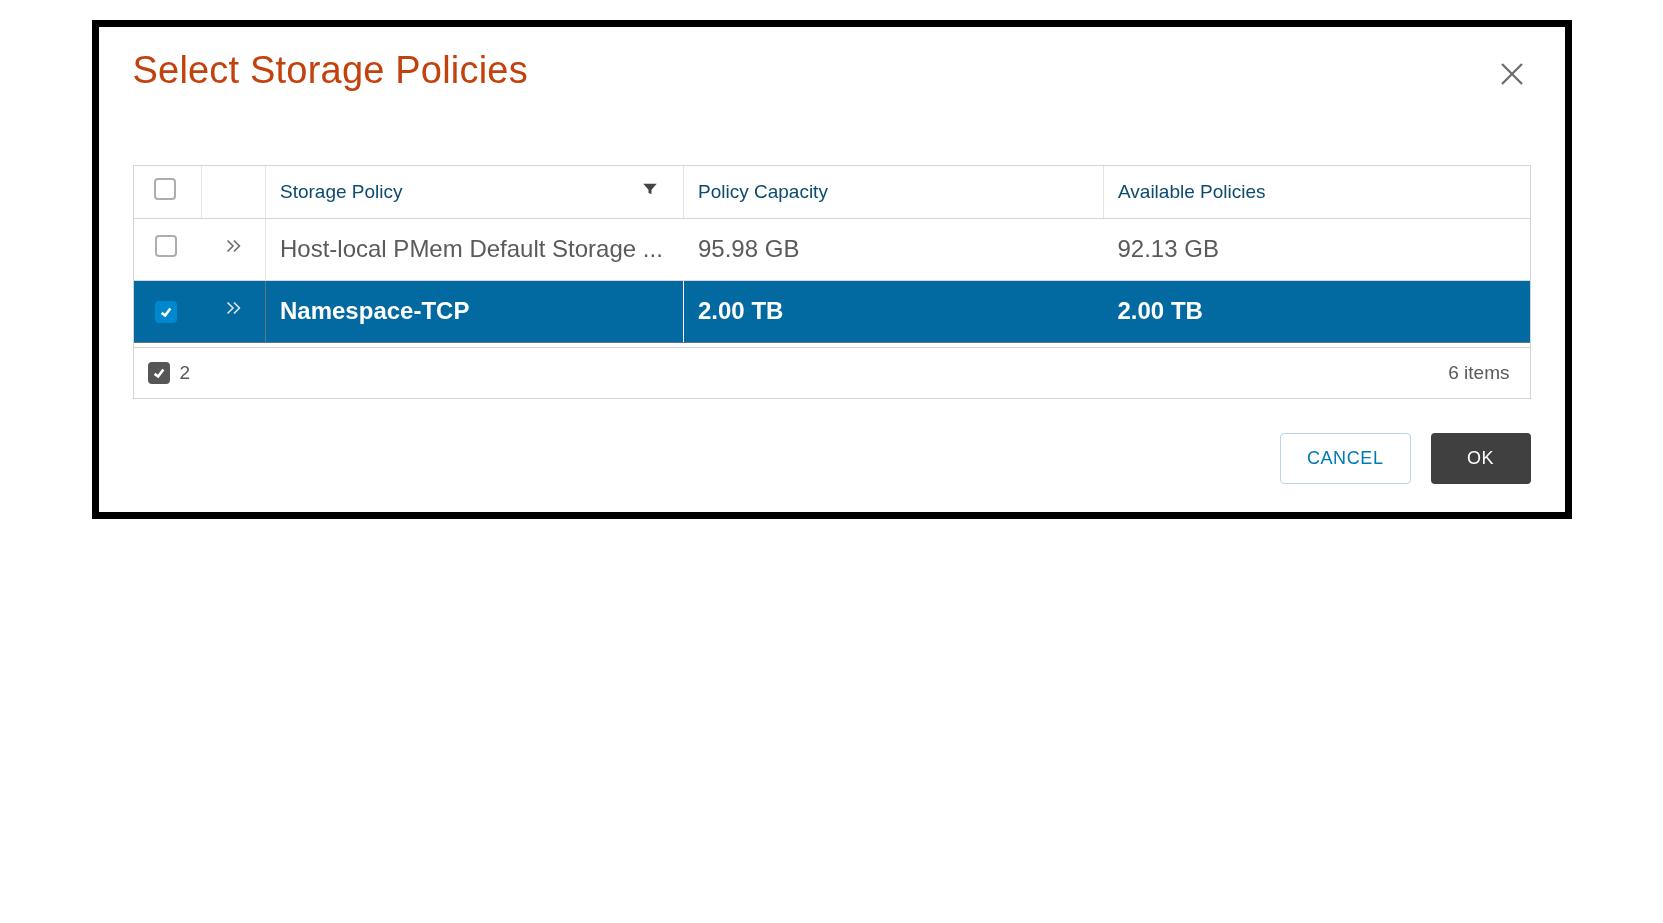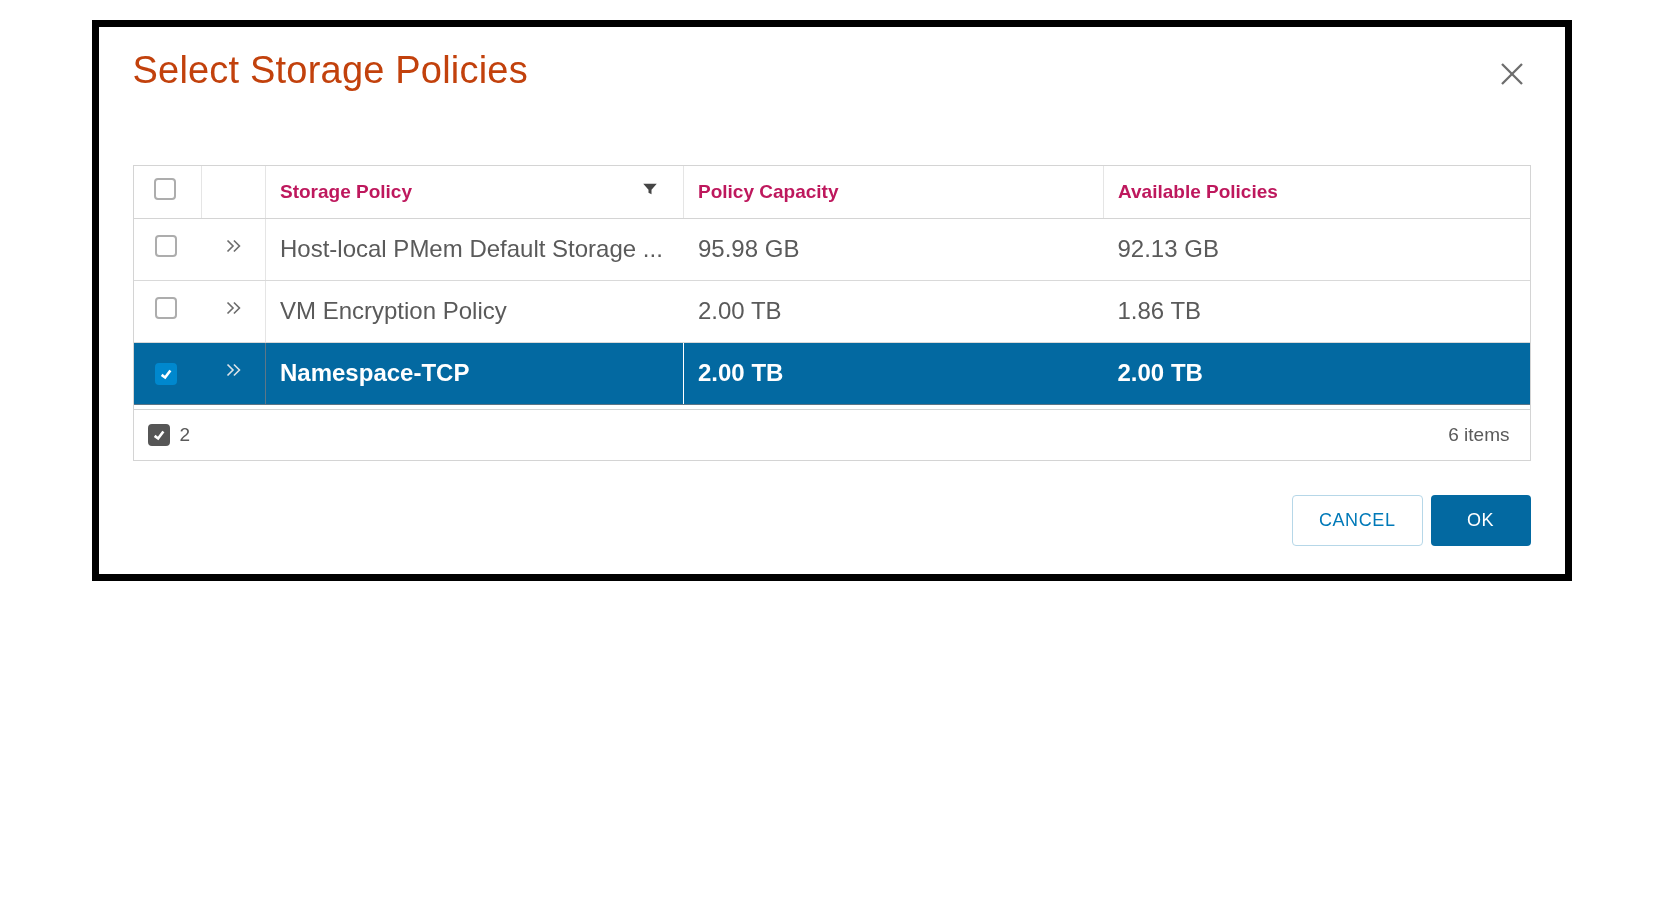--- a/index.html
+++ b/index.html
@@ -50,22 +50,22 @@
     table-layout: fixed;
   }
   col.col-check   { width: 68px; }
   col.col-expand  { width: 64px; }
   col.col-policy  { width: 418px; }
   col.col-total   { width: 420px; }
   col.col-avail   { } 
 
   thead th {
     font-size: 19px;
-    font-weight: 700;
-    color: #be185d;
+    font-weight: 400;
+    color: #0c4a6e;
     text-align: left;
     padding: 12px 14px 12px 14px;
     border-bottom: 1px solid #d4d4d4;
     border-right: 1px solid #e5e5e5;
     vertical-align: middle;
     height: 52px;
     white-space: nowrap;
   }
   thead th:last-child { border-right: none; }
   .th-policy-inner {
@@ -146,39 +146,39 @@
   }
   .table-footer .left {
     display: flex;
     align-items: center;
     gap: 10px;
   }
 
   .dialog-actions {
     display: flex;
     justify-content: flex-end;
-    gap: 8px;
+    gap: 20px;
     margin-top: 34px;
   }
   .btn {
     font-size: 18px;
     letter-spacing: 0.6px;
     padding: 14px 26px;
     border-radius: 4px;
     cursor: pointer;
     font-weight: 500;
     border: 1px solid transparent;
   }
   .btn-secondary {
     background: #ffffff;
     color: #0079b8;
     border: 1px solid #b6d7e8;
   }
   .btn-primary {
-    background: #0369a1;
+    background: #404040;
     color: #ffffff;
     min-width: 100px;
   }
 </style>
 </head>
 <body>
 
 <div class="outer-frame">
 
   <div class="dialog-header">
@@ -227,30 +227,20 @@
       <tbody id="table-body">
           <tr>
             <td class="cell-check"><span class="checkbox"></span></td>
             <td class="cell-expand"><span class="expand-icon"><svg viewBox="0 0 24 24">
                   <polyline points="6,6 12,12 6,18"></polyline>
                   <polyline points="13,6 19,12 13,18"></polyline>
                 </svg></span></td>
             <td>Host-local PMem Default Storage ...</td>
             <td class="cell-total">95.98 GB</td>
             <td>92.13 GB</td>
-          </tr>
-          <tr>
-            <td class="cell-check"><span class="checkbox"></span></td>
-            <td class="cell-expand"><span class="expand-icon"><svg viewBox="0 0 24 24">
-                  <polyline points="6,6 12,12 6,18"></polyline>
-                  <polyline points="13,6 19,12 13,18"></polyline>
-                </svg></span></td>
-            <td>VM Encryption Policy</td>
-            <td class="cell-total">2.00 TB</td>
-            <td>1.86 TB</td>
           </tr>
           <tr class="selected">
             <td class="cell-check"><span class="checkbox checked">
                 <svg viewBox="0 0 16 16">
                   <polyline points="3,9 7,12 13,4"></polyline>
                 </svg>
               </span></td>
             <td class="cell-expand"><span class="expand-icon"><svg viewBox="0 0 24 24">
                   <polyline points="6,6 12,12 6,18"></polyline>
                   <polyline points="13,6 19,12 13,18"></polyline>

